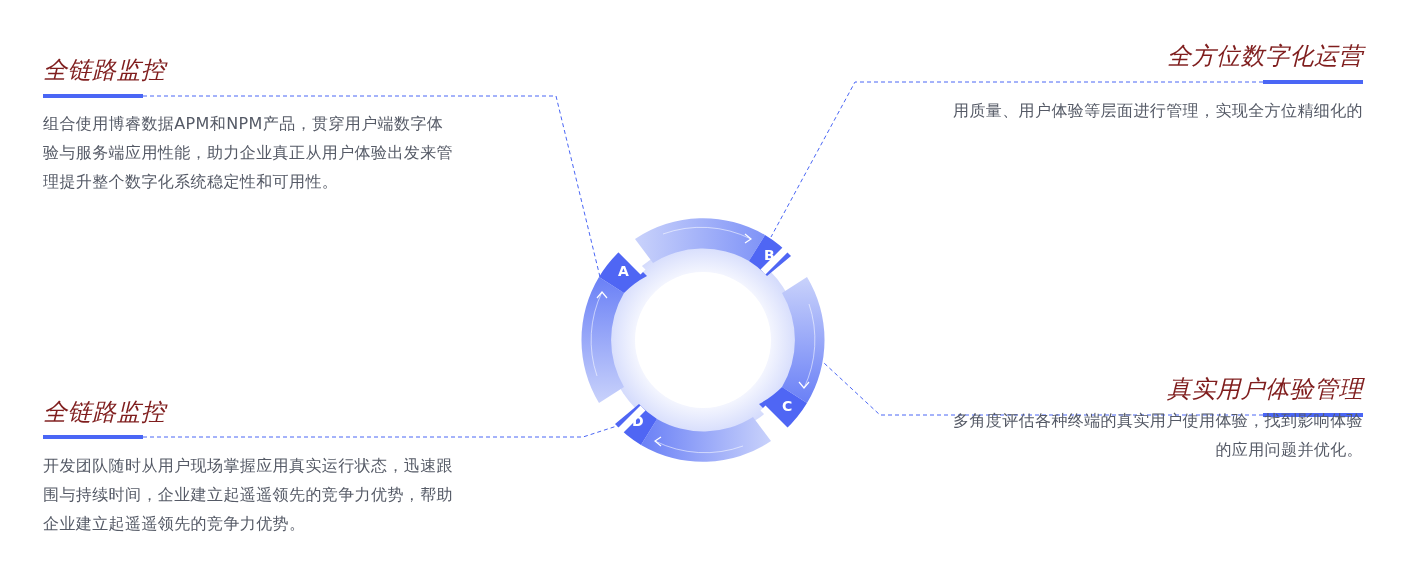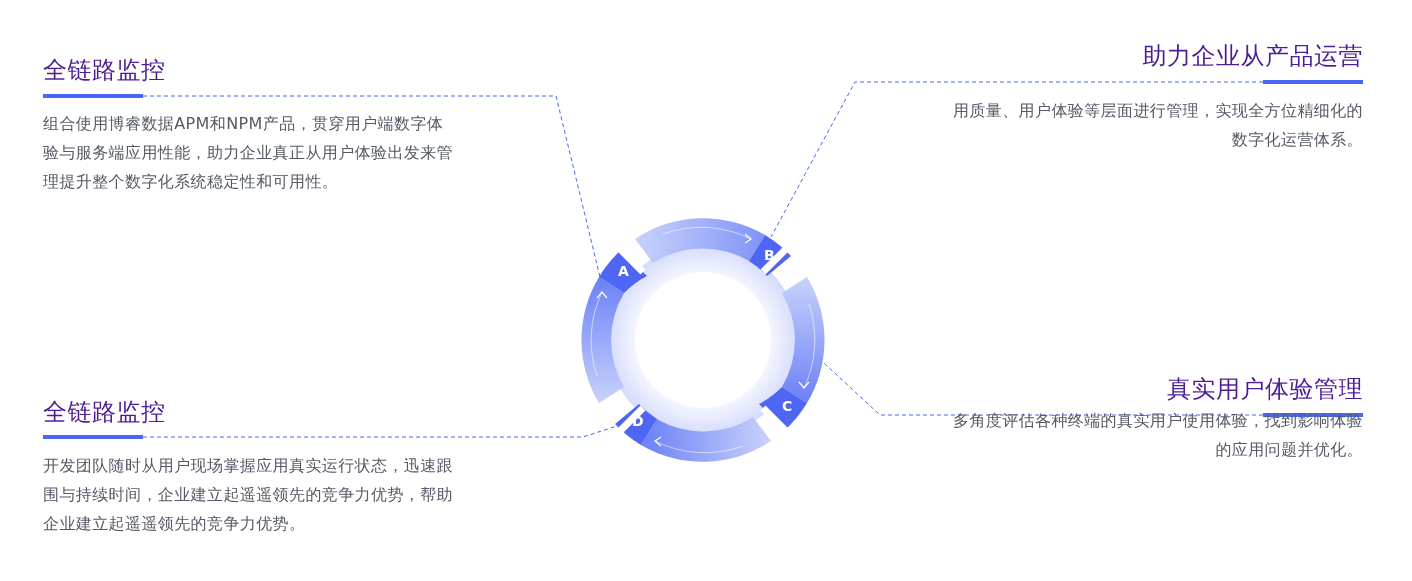--- a/index.html
+++ b/index.html
@@ -1,19 +1,19 @@
 <!DOCTYPE html>
 <html><head>
 <meta charset="utf-8">
 <style>
   html, body { margin:0; padding:0; background:#ffffff; }
   body { width:1412px; height:581px; position:relative; overflow:hidden;
          font-family:"DejaVu Sans","Liberation Sans",sans-serif; }
   .block { position:absolute; }
-  .title { font-size:24px; color:#4c1d95; line-height:32px; white-space:nowrap; letter-spacing:0.5px; }
+  .title { font-size:24px; color:#7f1d1d; line-height:32px; white-space:nowrap; letter-spacing:0.5px;font-style:italic; }
   .desc  { font-size:16px; color:#555a66; line-height:29px; letter-spacing:0.4px; }
   .right { text-align:right; }
   .bar { position:absolute; height:4px; background:#4a66f5; }
   svg.overlay { position:absolute; left:0; top:0; }
   .ring-label { font-family:"DejaVu Sans","Liberation Sans",sans-serif; font-weight:bold; font-size:14px; fill:#ffffff; }
 </style>
 </head>
 <body>
 
 <svg class="overlay" width="1412" height="581" viewBox="0 0 1412 581">
@@ -93,26 +93,25 @@
   <div class="title">全链路监控</div>
 </div>
 <div class="bar" style="left:43px; top:94px; width:100px;"></div>
 <div class="block desc" style="left:43px; top:109px; width:500px;">
   <div>组合使用博睿数据APM和NPM产品，贯穿用户端数字体</div>
   <div>验与服务端应用性能，助力企业真正从用户体验出发来管</div>
   <div>理提升整个数字化系统稳定性和可用性。</div>
 </div>
 
 <div class="block right" style="right:49px; top:40px;">
-  <div class="title">助力企业从产品运营</div>
+  <div class="title">全方位数字化运营</div>
 </div>
 <div class="bar" style="left:1263px; top:80px; width:100px;"></div>
 <div class="block desc right" style="right:49px; top:96px; width:520px;">
   <div>用质量、用户体验等层面进行管理，实现全方位精细化的</div>
-  <div>数字化运营体系。</div>
 </div>
 
 <div class="block right" style="right:49px; top:373px;">
   <div class="title">真实用户体验管理</div>
 </div>
 <div class="bar" style="left:1263px; top:413px; width:100px;"></div>
 <div class="block desc right" style="right:49px; top:406px; width:520px;">
   <div>多角度评估各种终端的真实用户使用体验，找到影响体验</div>
   <div>的应用问题并优化。</div>
 </div>

